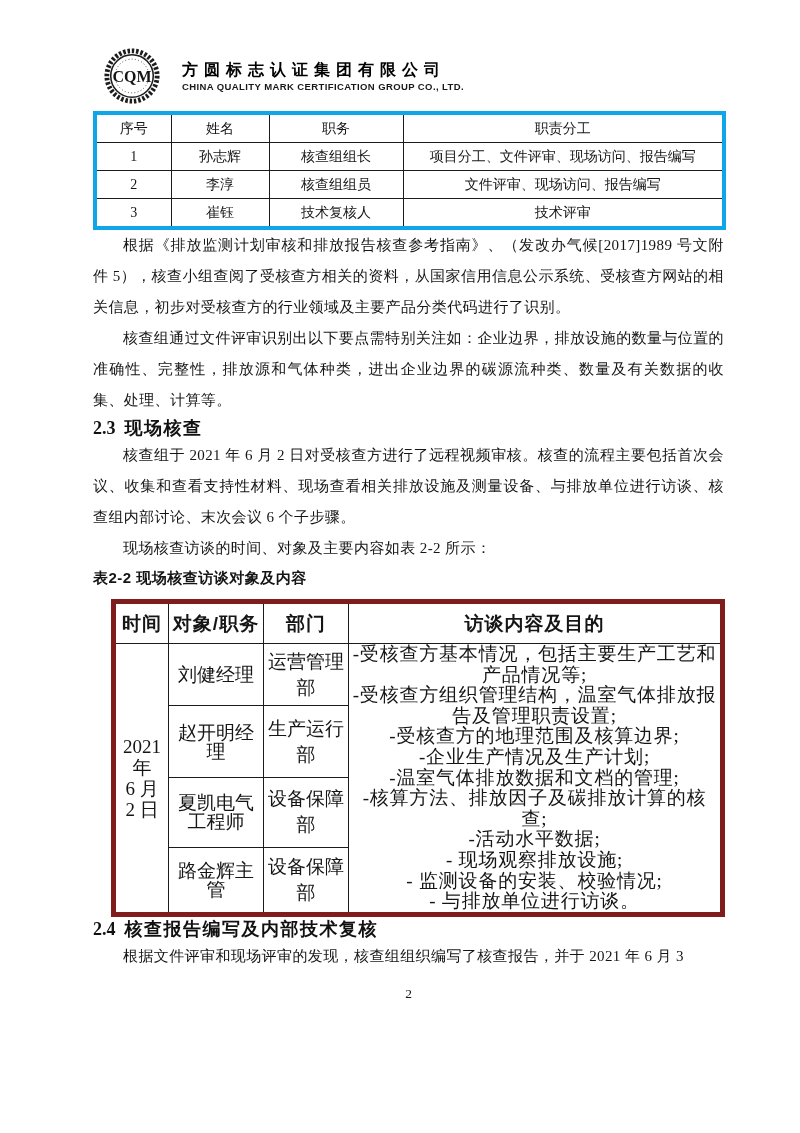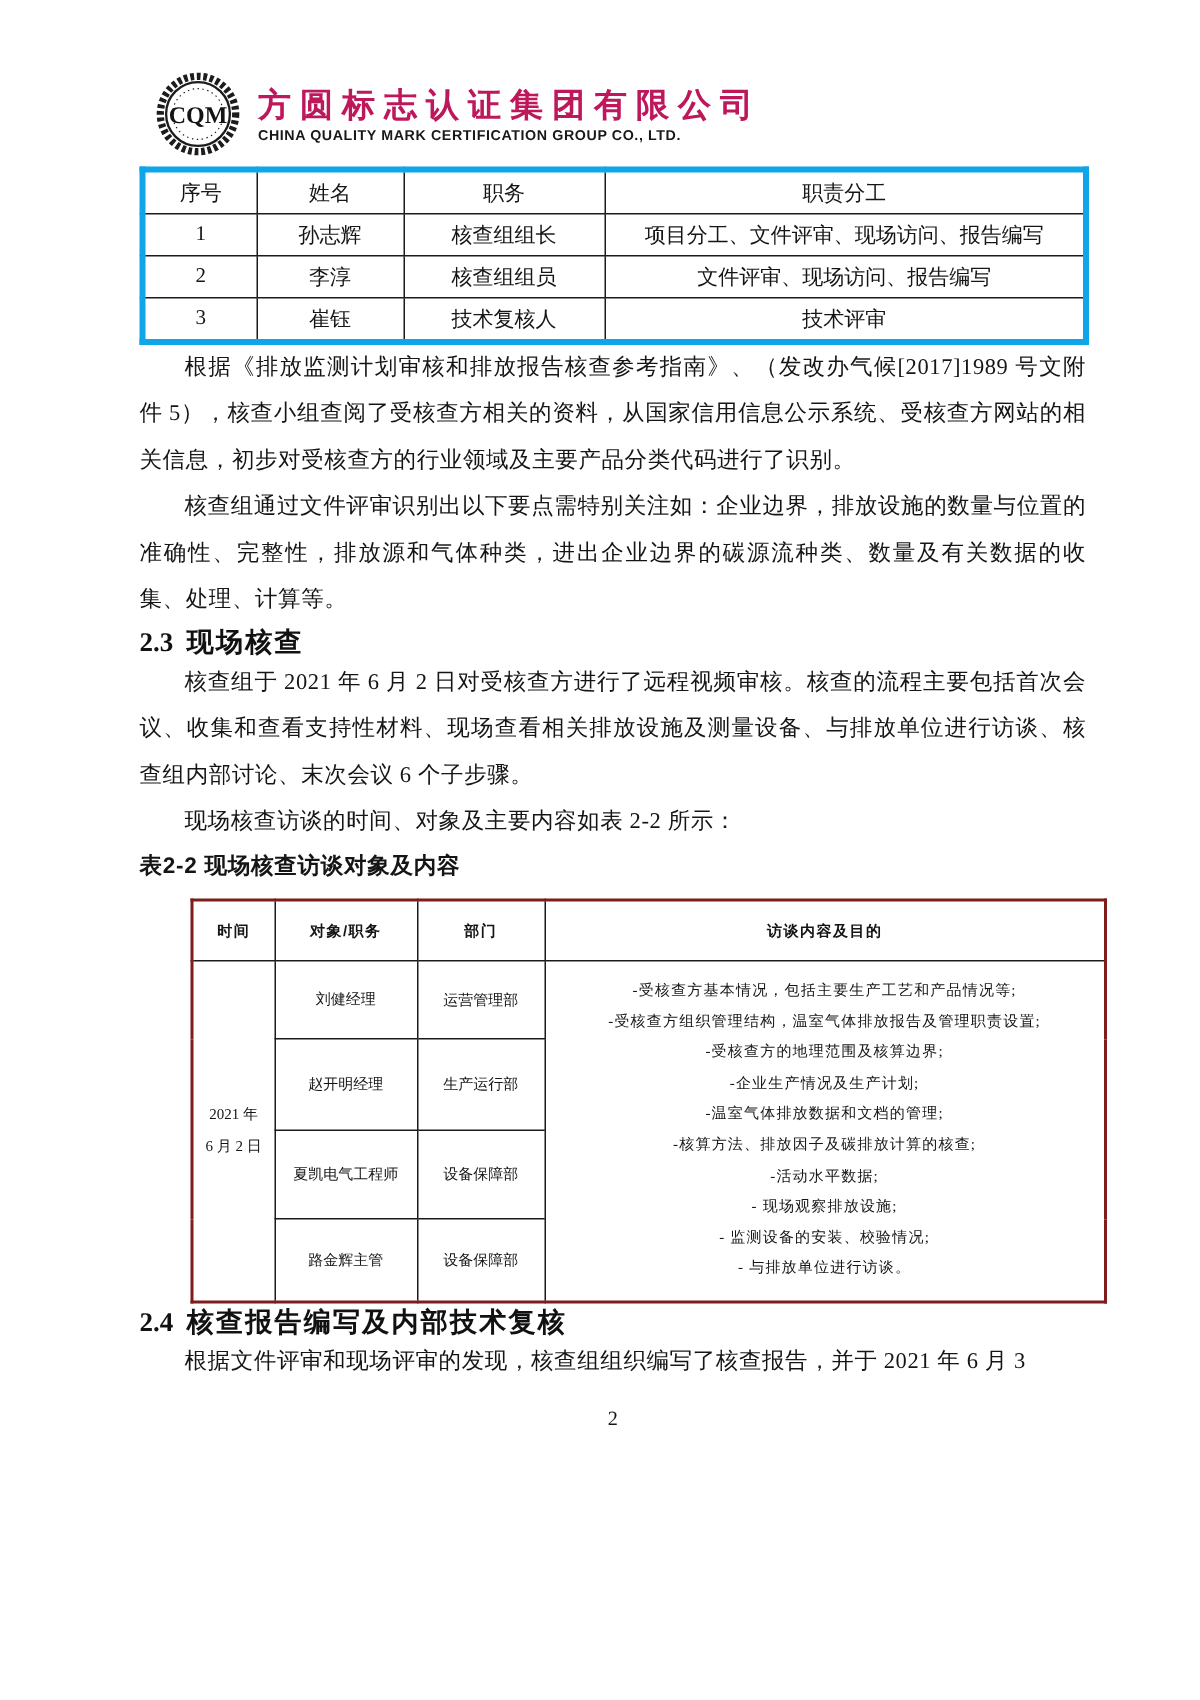--- a/index.html
+++ b/index.html
@@ -4,40 +4,40 @@
 <style>
   html,body{margin:0;padding:0;background:#e8e8e8;}
   .page{
     width:800px;height:1133px;background:#ffffff;position:relative;
     font-family:"Liberation Serif","DejaVu Serif",serif;color:#151515;
     overflow:hidden;margin:0 auto;
   }
   .content{width:631px;margin-left:93px;}
 
   
-  .letterhead{display:flex;align-items:center;gap:11px;padding-top:47px;margin-left:10px;height:58px;}
+  .letterhead{display:flex;align-items:center;gap:21px;padding-top:47px;margin-left:10px;height:58px;}
   .logo-wrap{width:58px;height:58px;flex:0 0 auto;}
   .company-cn{
     font-family:"Liberation Sans","DejaVu Sans",sans-serif;
-    font-weight:bold;font-size:22px;letter-spacing:6px;color:#be185d;line-height:1.35;
+    font-weight:bold;font-size:16px;letter-spacing:6px;color:#000000;line-height:1.35;
   }
   .company-en{
     font-family:"Liberation Sans","DejaVu Sans",sans-serif;
     font-weight:bold;font-size:9.5px;letter-spacing:0.4px;color:#181818;line-height:1.3;
   }
 
   
   table{border-collapse:collapse;table-layout:fixed;}
   .team-table{margin-top:6px;width:629px;font-size:14px;border:4px solid #0ea5e9;}
   .team-table th,.team-table td{
     border:1px solid #1b1b1b;text-align:center;vertical-align:middle;
     padding:0 4px;height:27px;font-weight:normal;overflow:hidden;
   }
 
-  .interview-table{margin-top:10px;margin-left:34px;width:609px;font-size:10px;border:2px solid #7f1d1d;}
+  .interview-table{margin-top:10px;margin-left:18px;width:609px;font-size:19px;border:5px solid #7f1d1d;}
   .interview-table th,.interview-table td{
     border:1px solid #1b1b1b;text-align:center;vertical-align:middle;
     padding:0 3px;overflow:hidden;
   }
   .interview-table th{
     font-family:"Liberation Sans","DejaVu Sans",sans-serif;
     font-weight:bold;height:39px;letter-spacing:1px;
   }
   .it-r1 td{height:51px;} .it-r2 td{height:60px;}
   .it-r3 td{height:58px;} .it-r4 td{height:54px;}

